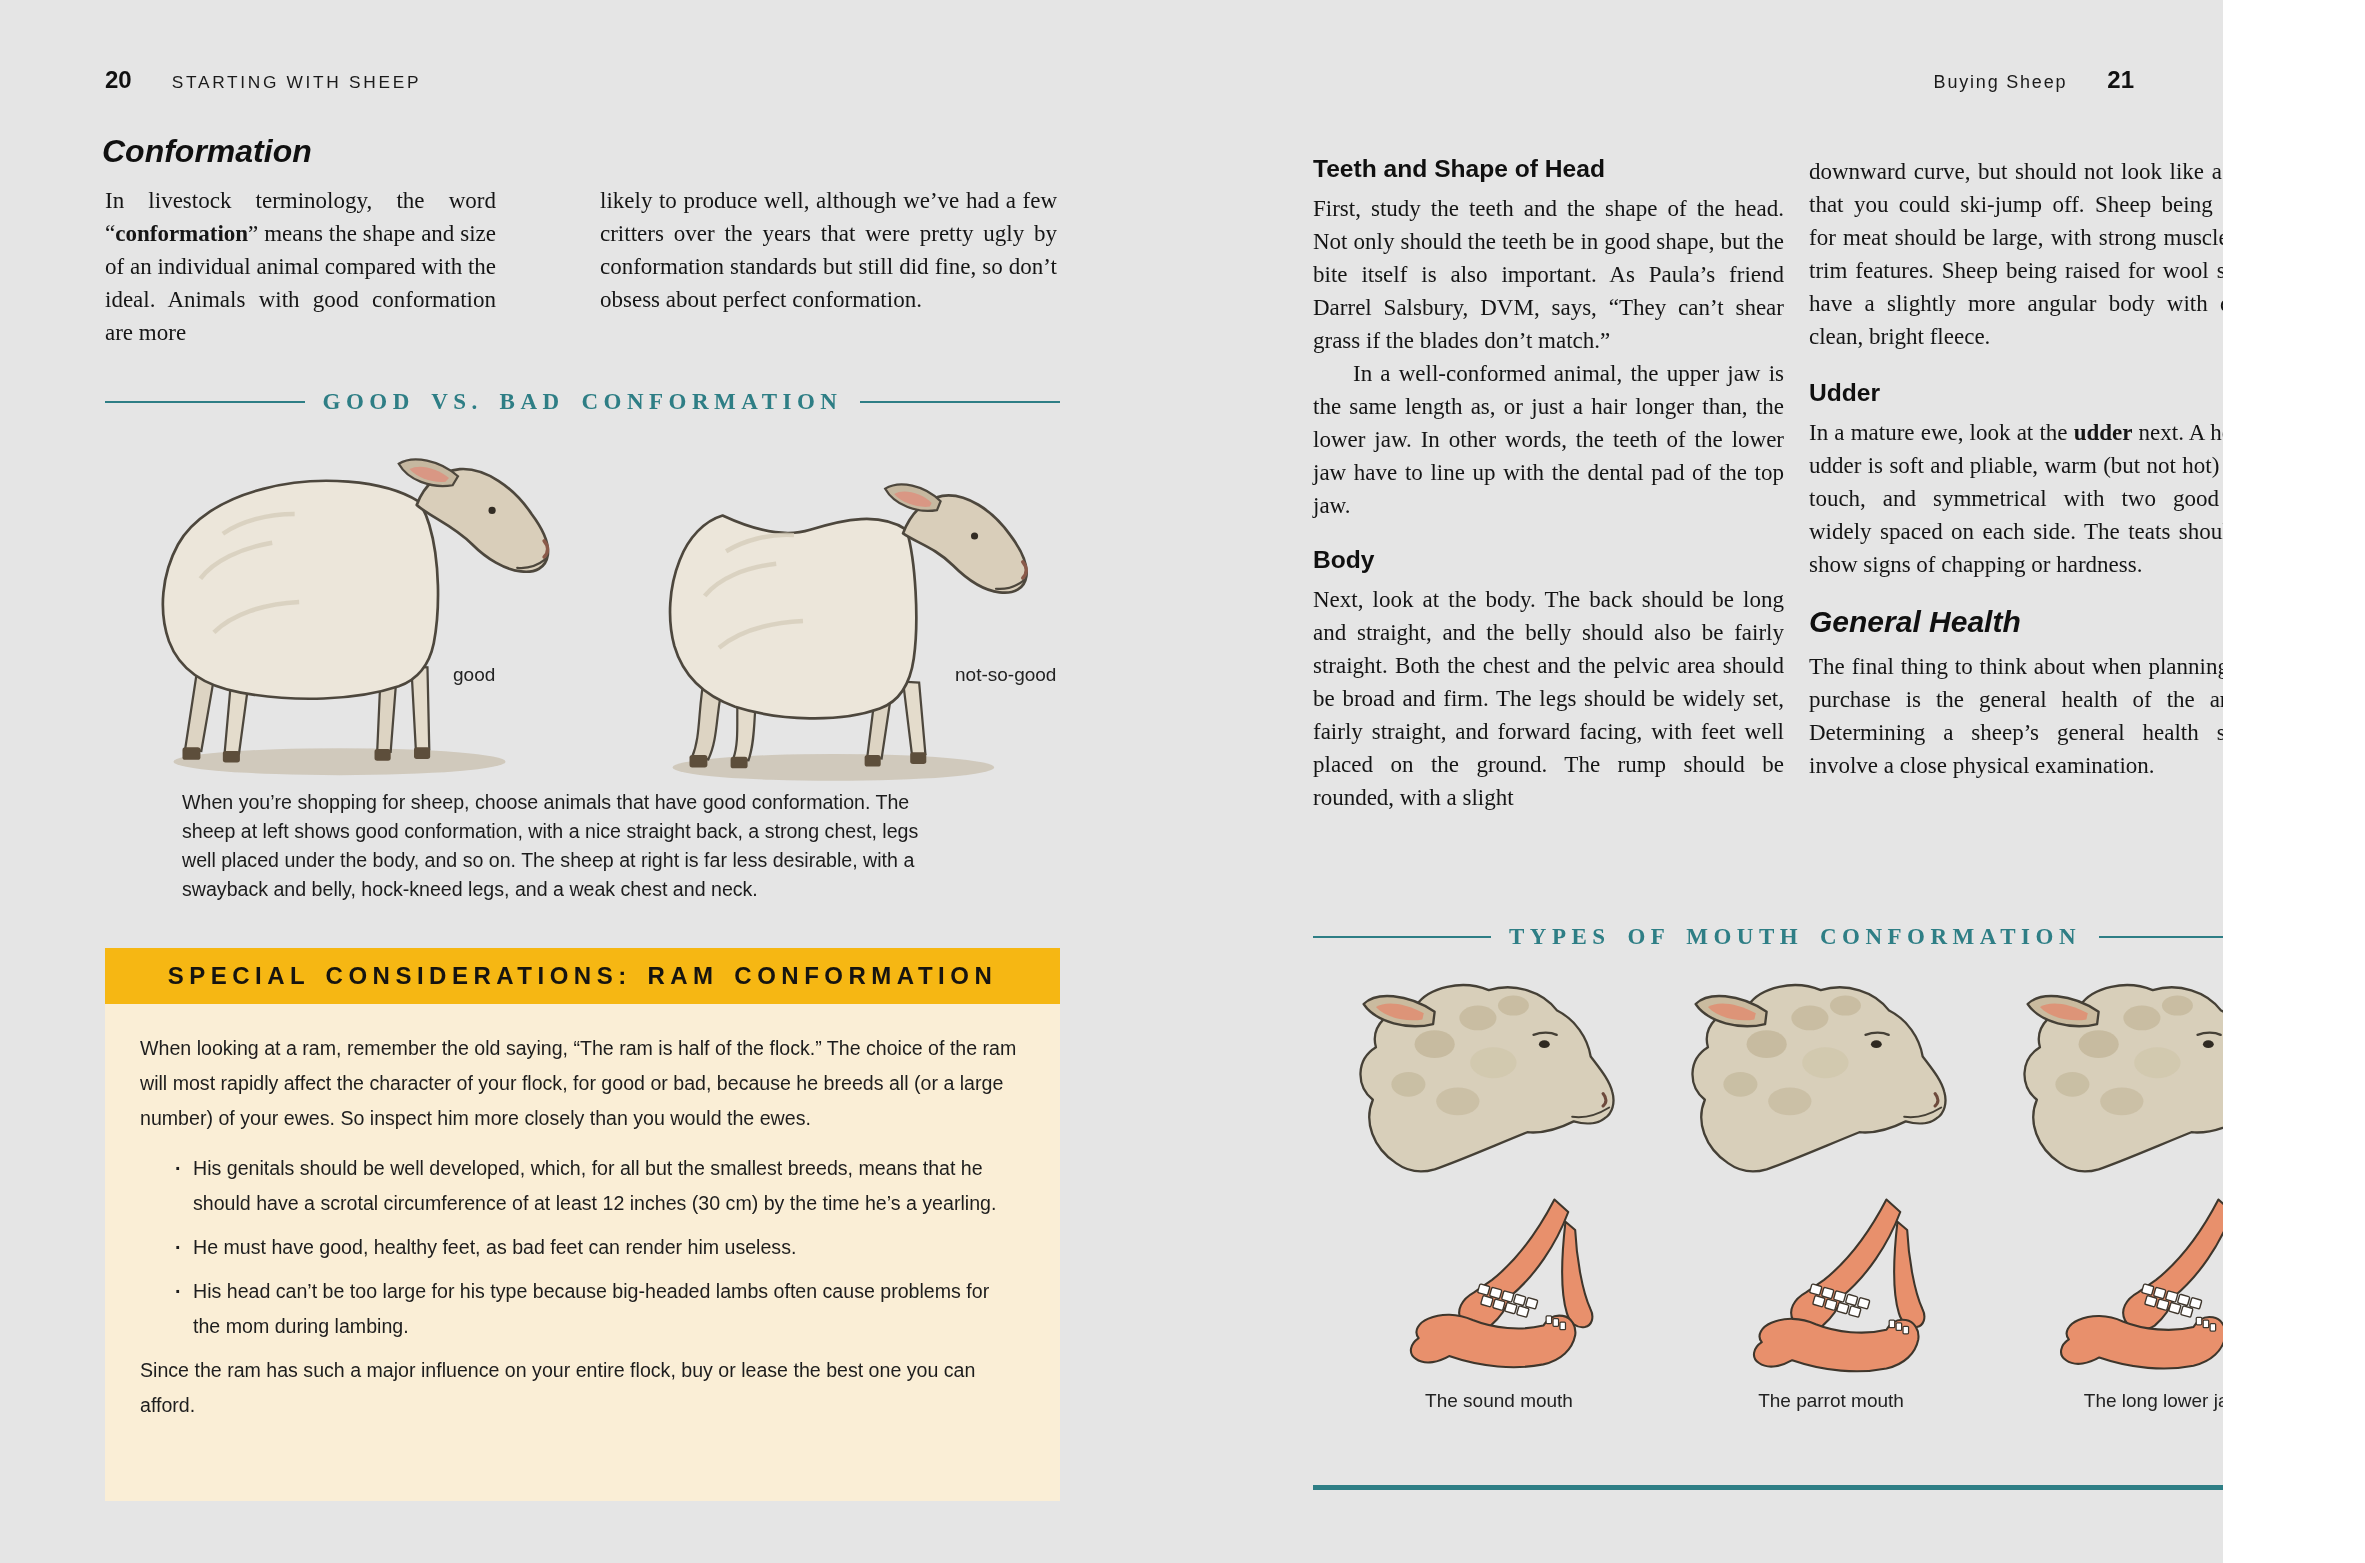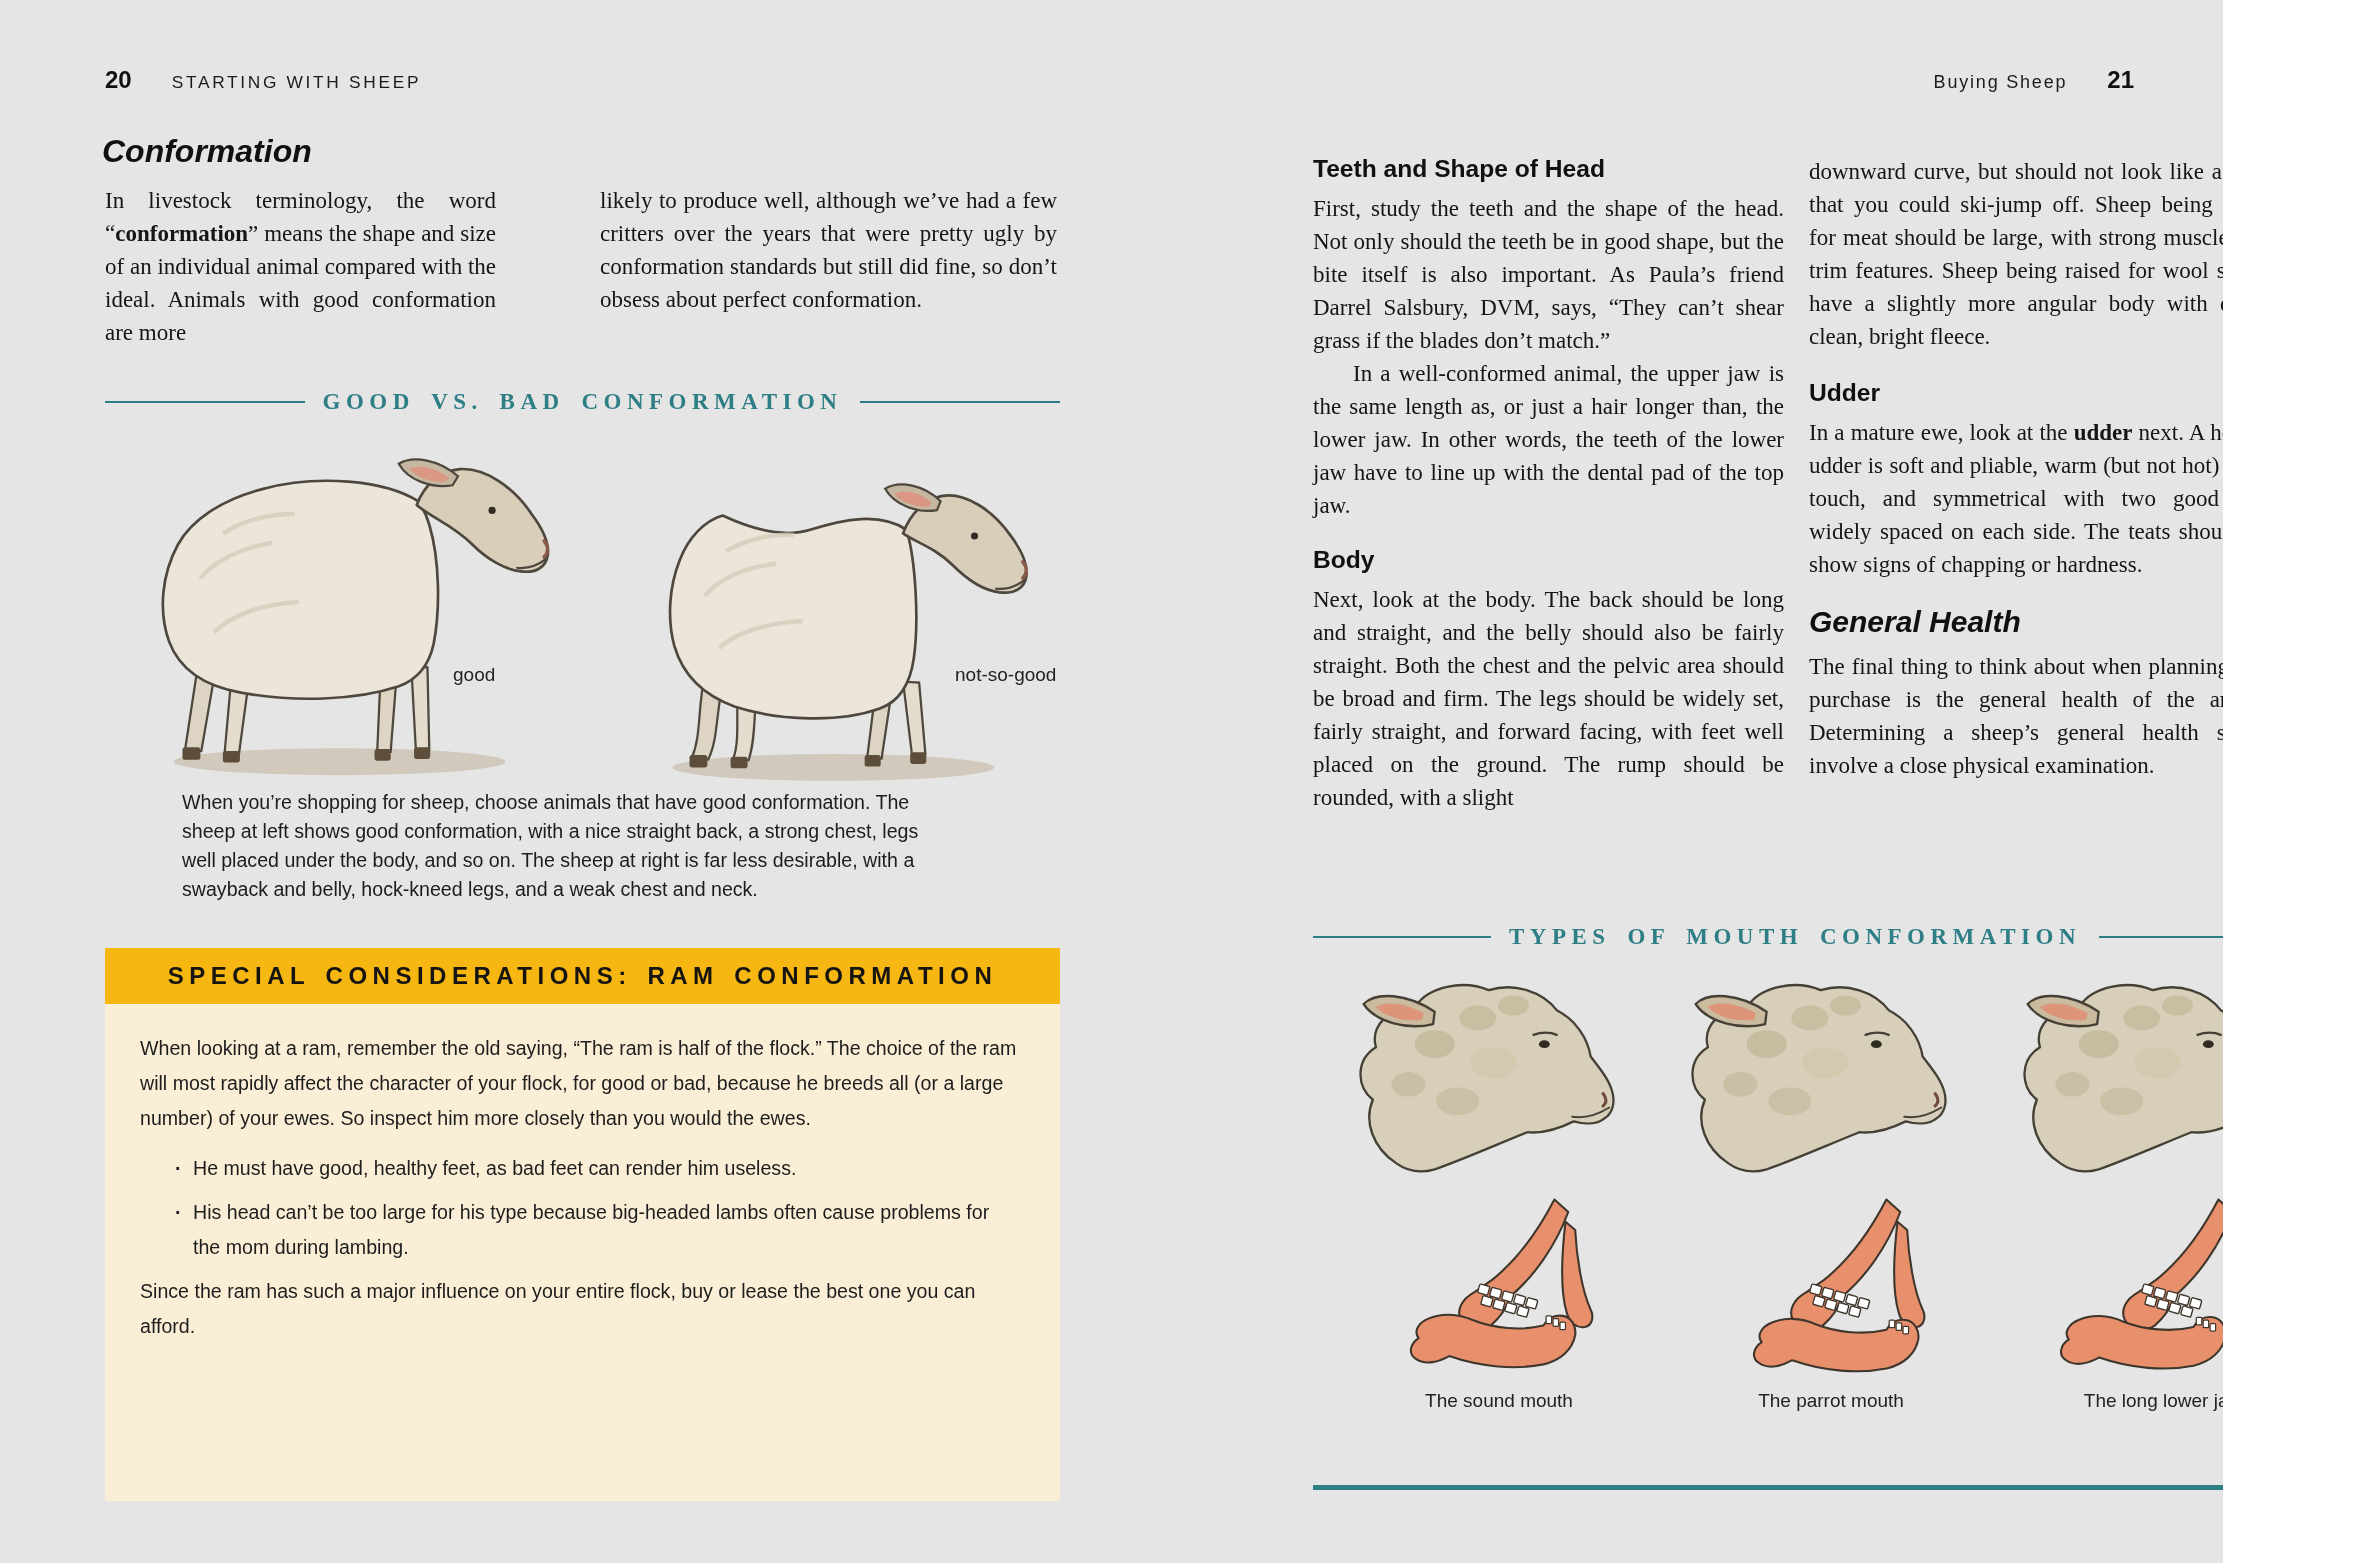--- a/index.html
+++ b/index.html
@@ -184,20 +184,21 @@
   <span class="abs fig-label" style="left:955px;top:664px;">not-so-good</span>
 
   <div class="abs caption" style="left:182px;top:788px;width:757px;">When you’re shopping for sheep, choose animals that have good conformation. The sheep at left shows good conformation, with a nice straight back, a strong chest, legs well placed under the body, and so on. The sheep at right is far less desirable, with a swayback and belly, hock-kneed legs, and a weak chest and neck.</div>
 
   <div class="abs ybar" style="left:105px;top:948px;width:955px;">
     <span class="ytitle">SPECIAL CONSIDERATIONS: RAM CONFORMATION</span>
   </div>
   <div class="abs ybody" style="left:105px;top:1004px;width:955px;height:497px;overflow:hidden;">
     <p>When looking at a ram, remember the old saying, “The ram is half of the flock.” The choice of the ram will most rapidly affect the character of your flock, for good or bad, because he breeds all (or a large number) of your ewes. So inspect him more closely than you would the ewes.</p>
     <ul>
+      <li>His genitals should be well developed, which, for all but the smallest breeds, means that he should have a scrotal circumference of at least 12 inches (30 cm) by the time he’s a yearling.</li>
       <li>He must have good, healthy feet, as bad feet can render him useless.</li>
       <li>His head can’t be too large for his type because big-headed lambs often cause problems for the mom during lambing.</li>
     </ul>
     <p>Since the ram has such a major influence on your entire flock, buy or lease the best one you can afford.</p>
   </div>
 
   <div class="abs runhead" style="right:89px;top:66px;">
     <span class="rh-text" style="letter-spacing:1.8px;font-size:18px;">Buying Sheep</span>
     <span class="folio">21</span>
   </div>

